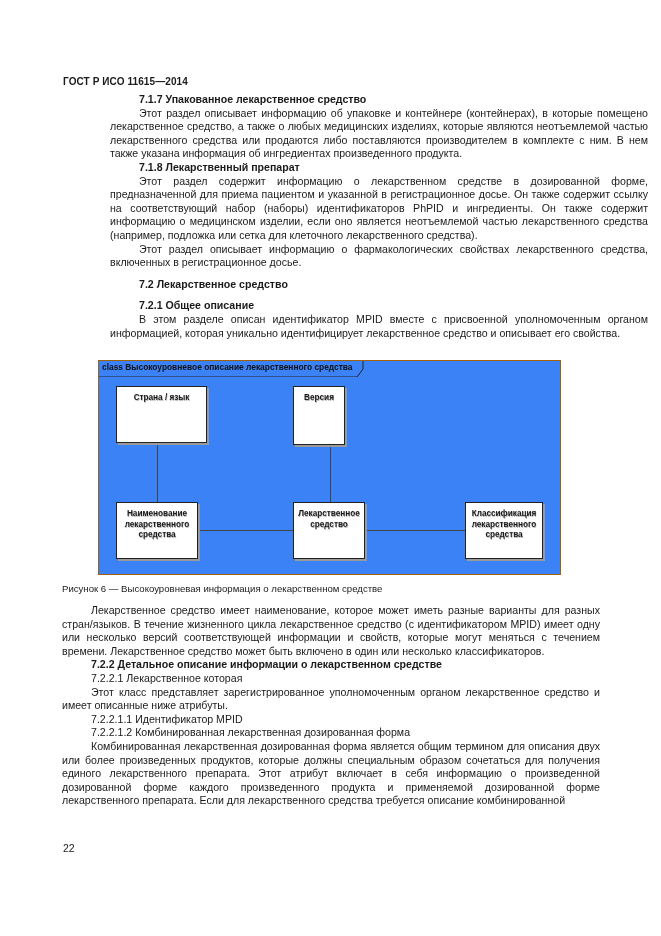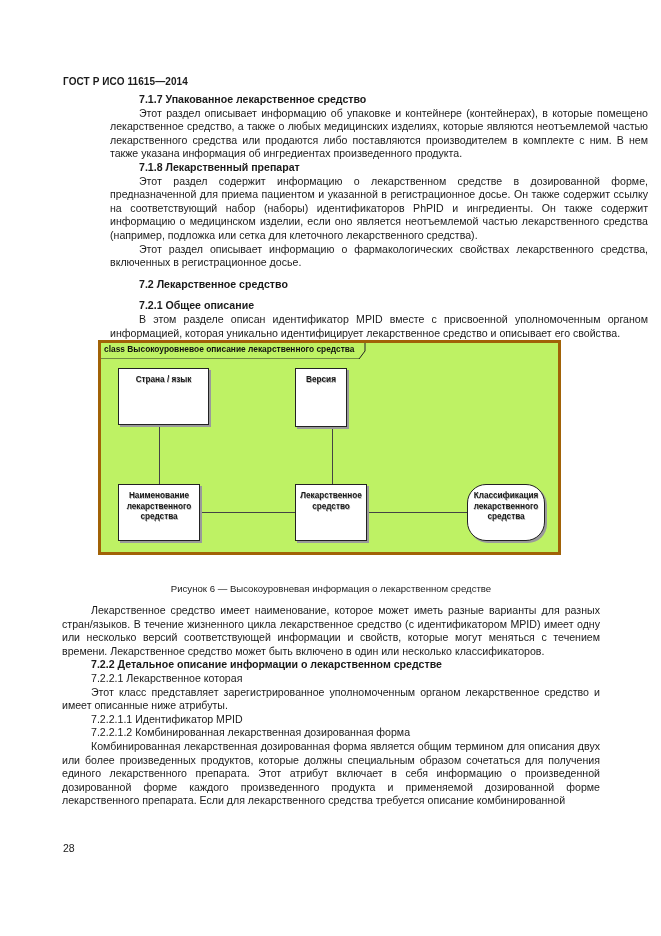--- a/index.html
+++ b/index.html
@@ -14,34 +14,34 @@
   .col {
     position: absolute; left: 62px; width: 538px;
     font-size: 10.6px; line-height: 13.6px;
   }
   .p { text-align: justify; text-indent: 29px; margin: 0; }
   .h { font-weight: bold; margin: 0; padding-left: 29px; }
   .sub { margin: 0; padding-left: 29px; }
   .gap { height: 8px; }
 
   
-  .diagram { position: absolute; left: 98px; top: 340px; width: 463px; height: 215px; border: 3px solid #a16207; box-sizing: border-box; background: #bef264; }
+  .diagram { position: absolute; left: 98px; top: 360px; width: 463px; height: 215px; border: 1px solid #a16207; box-sizing: border-box; background: #3b82f6; }
   .frame-label-tab { position: absolute; left: 0; top: 0; height: 16px; }
   .frame-label {
     position: absolute; left: 3px; top: 1px; font-size: 8.4px; font-weight: bold; white-space: nowrap; color: #111;
   }
   .box {
     position: absolute; border: 1px solid #222; background: #fff; box-sizing: border-box;
     box-shadow: 2px 2px 0 #9a9a9a;
     font-size: 8.2px; font-weight: bold; text-align: center; line-height: 10.6px; padding-top: 6px;
     text-shadow: 0.6px 0.6px 0 #bbb;
   }
   .line { position: absolute; background: #444; }
   .caption {
-    position: absolute; left: 62px; width: 538px; top: 583px; text-align: center; font-size: 9.6px;
+    position: absolute; left: 62px; width: 538px; top: 583px; font-size: 9.6px;
   }
   .pagenum { position: absolute; left: 63px; top: 842px; font-size: 10.5px; }
 </style>
 </head>
 <body>
 
 <div class="header">ГОСТ Р ИСО 11615—2014</div>
 
 <div class="col" style="top:93px;margin-left:48px;">
   <p class="h">7.1.7 Упакованное лекарственное средство</p>
@@ -64,28 +64,28 @@
 
   <div class="line" style="left:58px; top:81px; width:1px; height:61px;"></div>
   <div class="line" style="left:231px; top:84px; width:1px; height:58px;"></div>
   <div class="line" style="left:99px; top:169px; width:96px; height:1px;"></div>
   <div class="line" style="left:266px; top:169px; width:101px; height:1px;"></div>
 
   <div class="box" style="left:17px; top:25px; width:91px; height:57px;">Страна / язык</div>
   <div class="box" style="left:194px; top:25px; width:52px; height:59px;">Версия</div>
   <div class="box" style="left:17px; top:141px; width:82px; height:57px;">Наименование лекарственного средства</div>
   <div class="box" style="left:194px; top:141px; width:72px; height:57px;">Лекарственное средство</div>
-  <div class="box" style="left:366px; top:141px; width:78px; height:57px;border-radius:19px;">Классификация лекарственного средства</div>
+  <div class="box" style="left:366px; top:141px; width:78px; height:57px;">Классификация лекарственного средства</div>
 </div>
 
 <div class="caption">Рисунок 6 — Высокоуровневая информация о лекарственном средстве</div>
 
 <div class="col" style="top:604px;">
   <p class="p">Лекарственное средство имеет наименование, которое может иметь разные варианты для разных стран/языков. В течение жизненного цикла лекарственное средство (с идентификатором MPID) имеет одну или несколько версий соответствующей информации и свойств, которые могут меняться с течением времени. Лекарственное средство может быть включено в один или несколько классификаторов.</p>
   <p class="h">7.2.2 Детальное описание информации о лекарственном средстве</p>
   <p class="sub">7.2.2.1 Лекарственное которая</p>
   <p class="p">Этот класс представляет зарегистрированное уполномоченным органом лекарственное средство и имеет описанные ниже атрибуты.</p>
   <p class="sub">7.2.2.1.1 Идентификатор MPID</p>
   <p class="sub">7.2.2.1.2 Комбинированная лекарственная дозированная форма</p>
   <p class="p">Комбинированная лекарственная дозированная форма является общим термином для описания двух или более произведенных продуктов, которые должны специальным образом сочетаться для получения единого лекарственного препарата. Этот атрибут включает в себя информацию о произведенной дозированной форме каждого произведенного продукта и применяемой дозированной форме лекарственного препарата.  Если для лекарственного средства требуется описание комбинированной</p>
 </div>
 
-<div class="pagenum">28</div>
+<div class="pagenum">22</div>
 
 </body></html>

